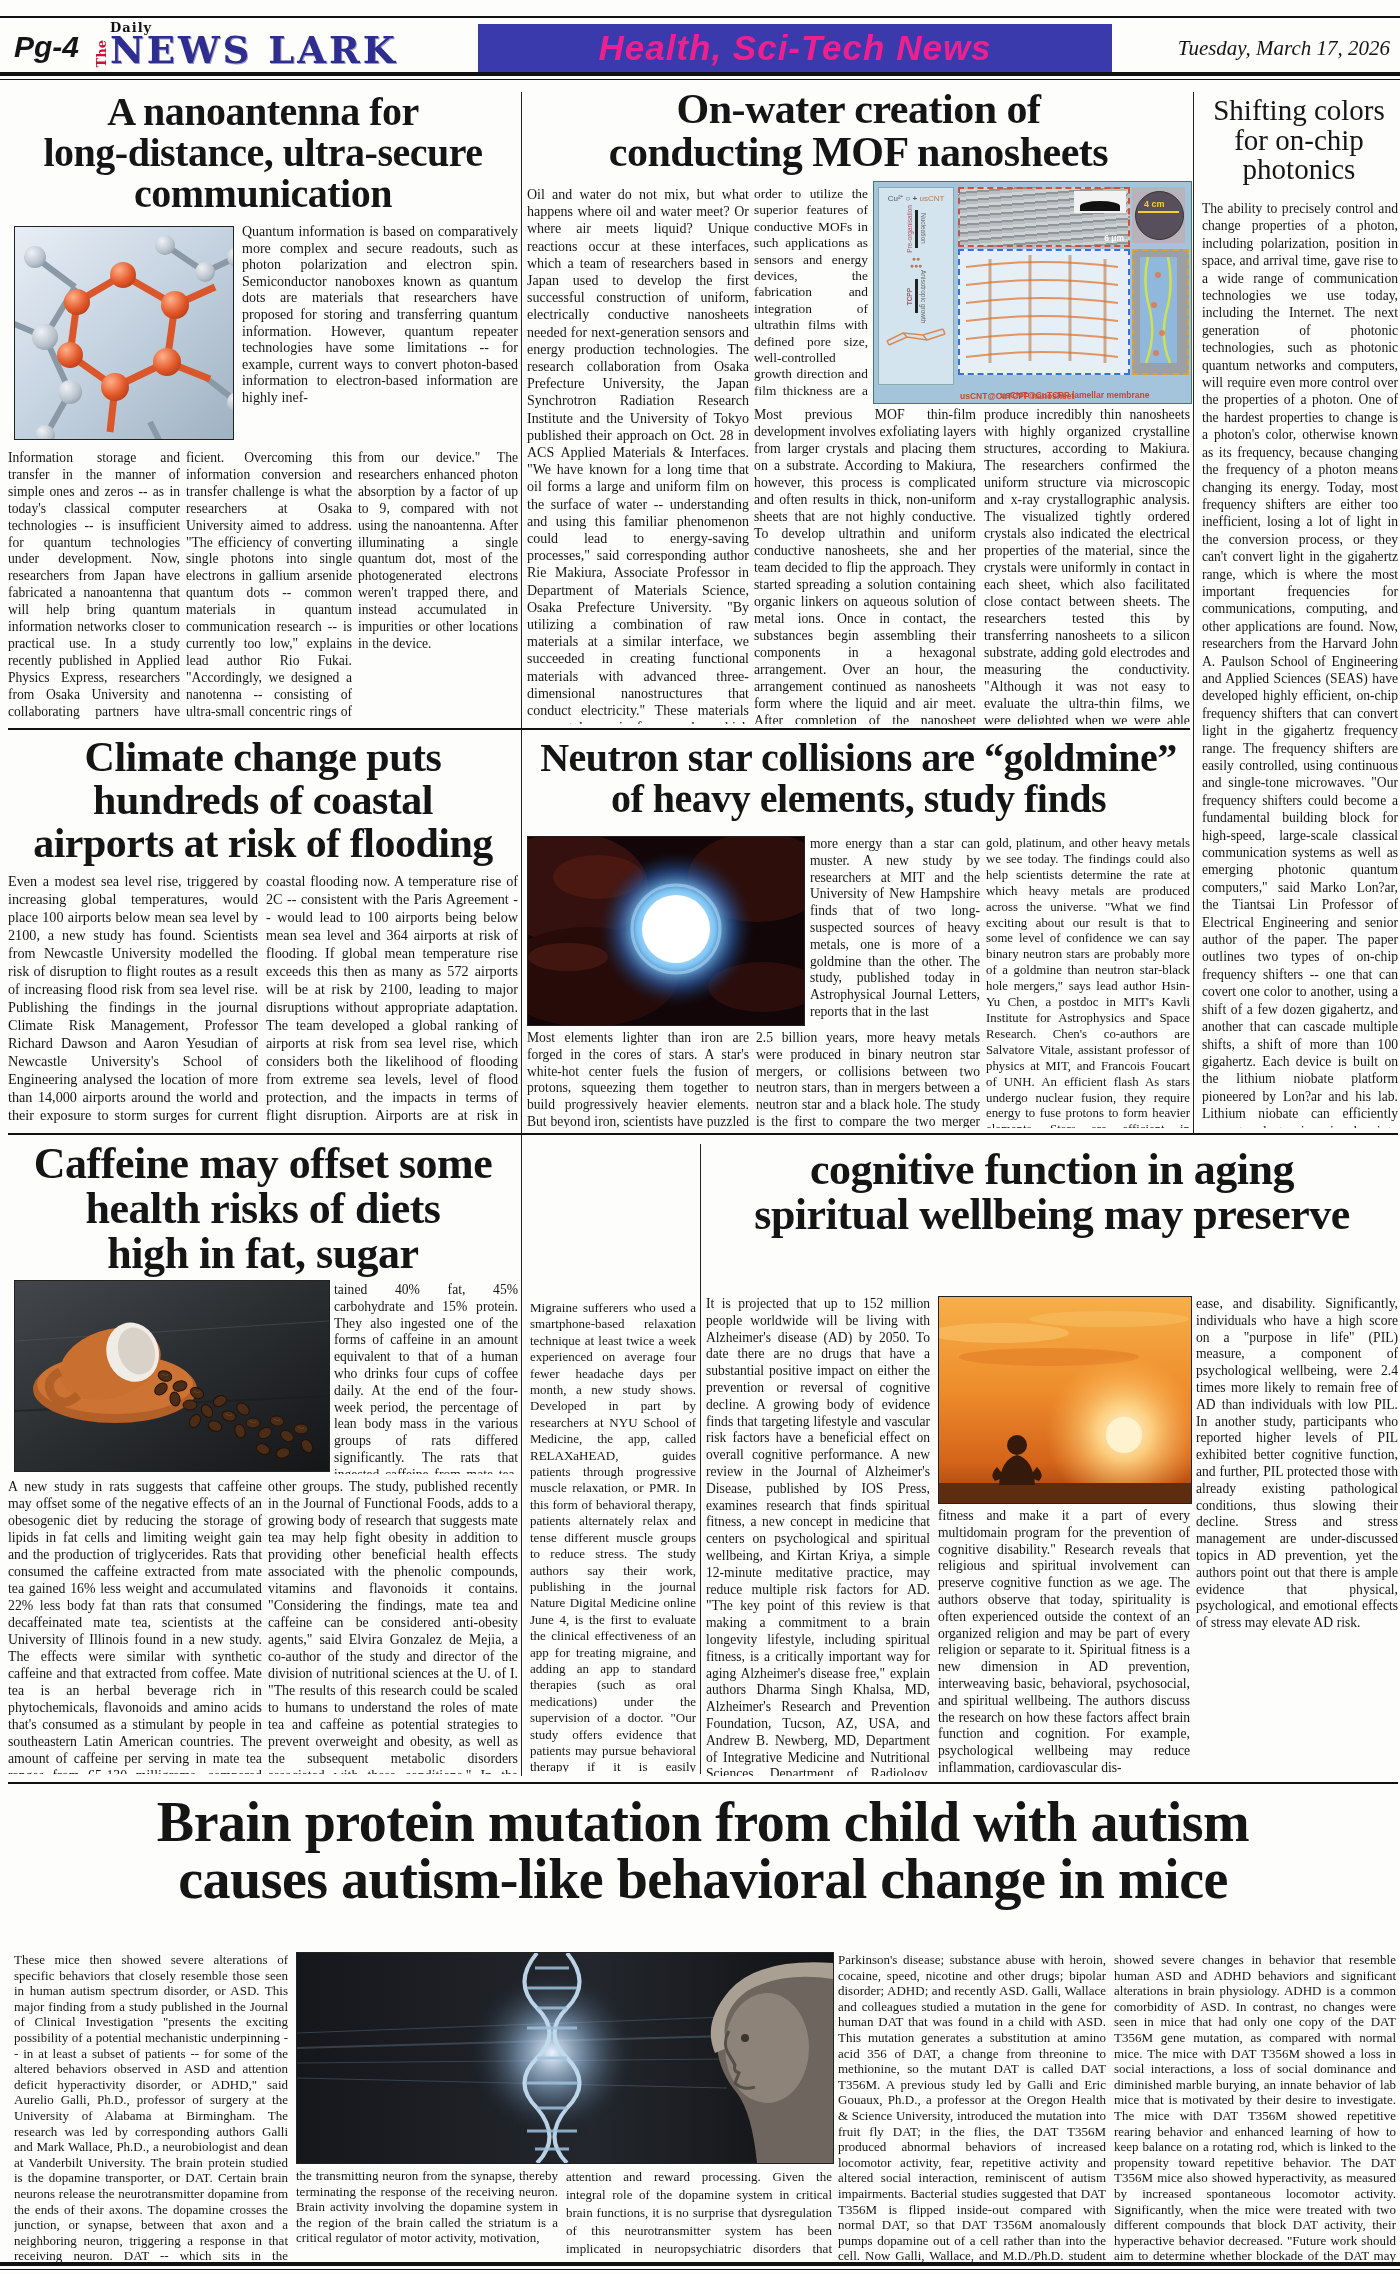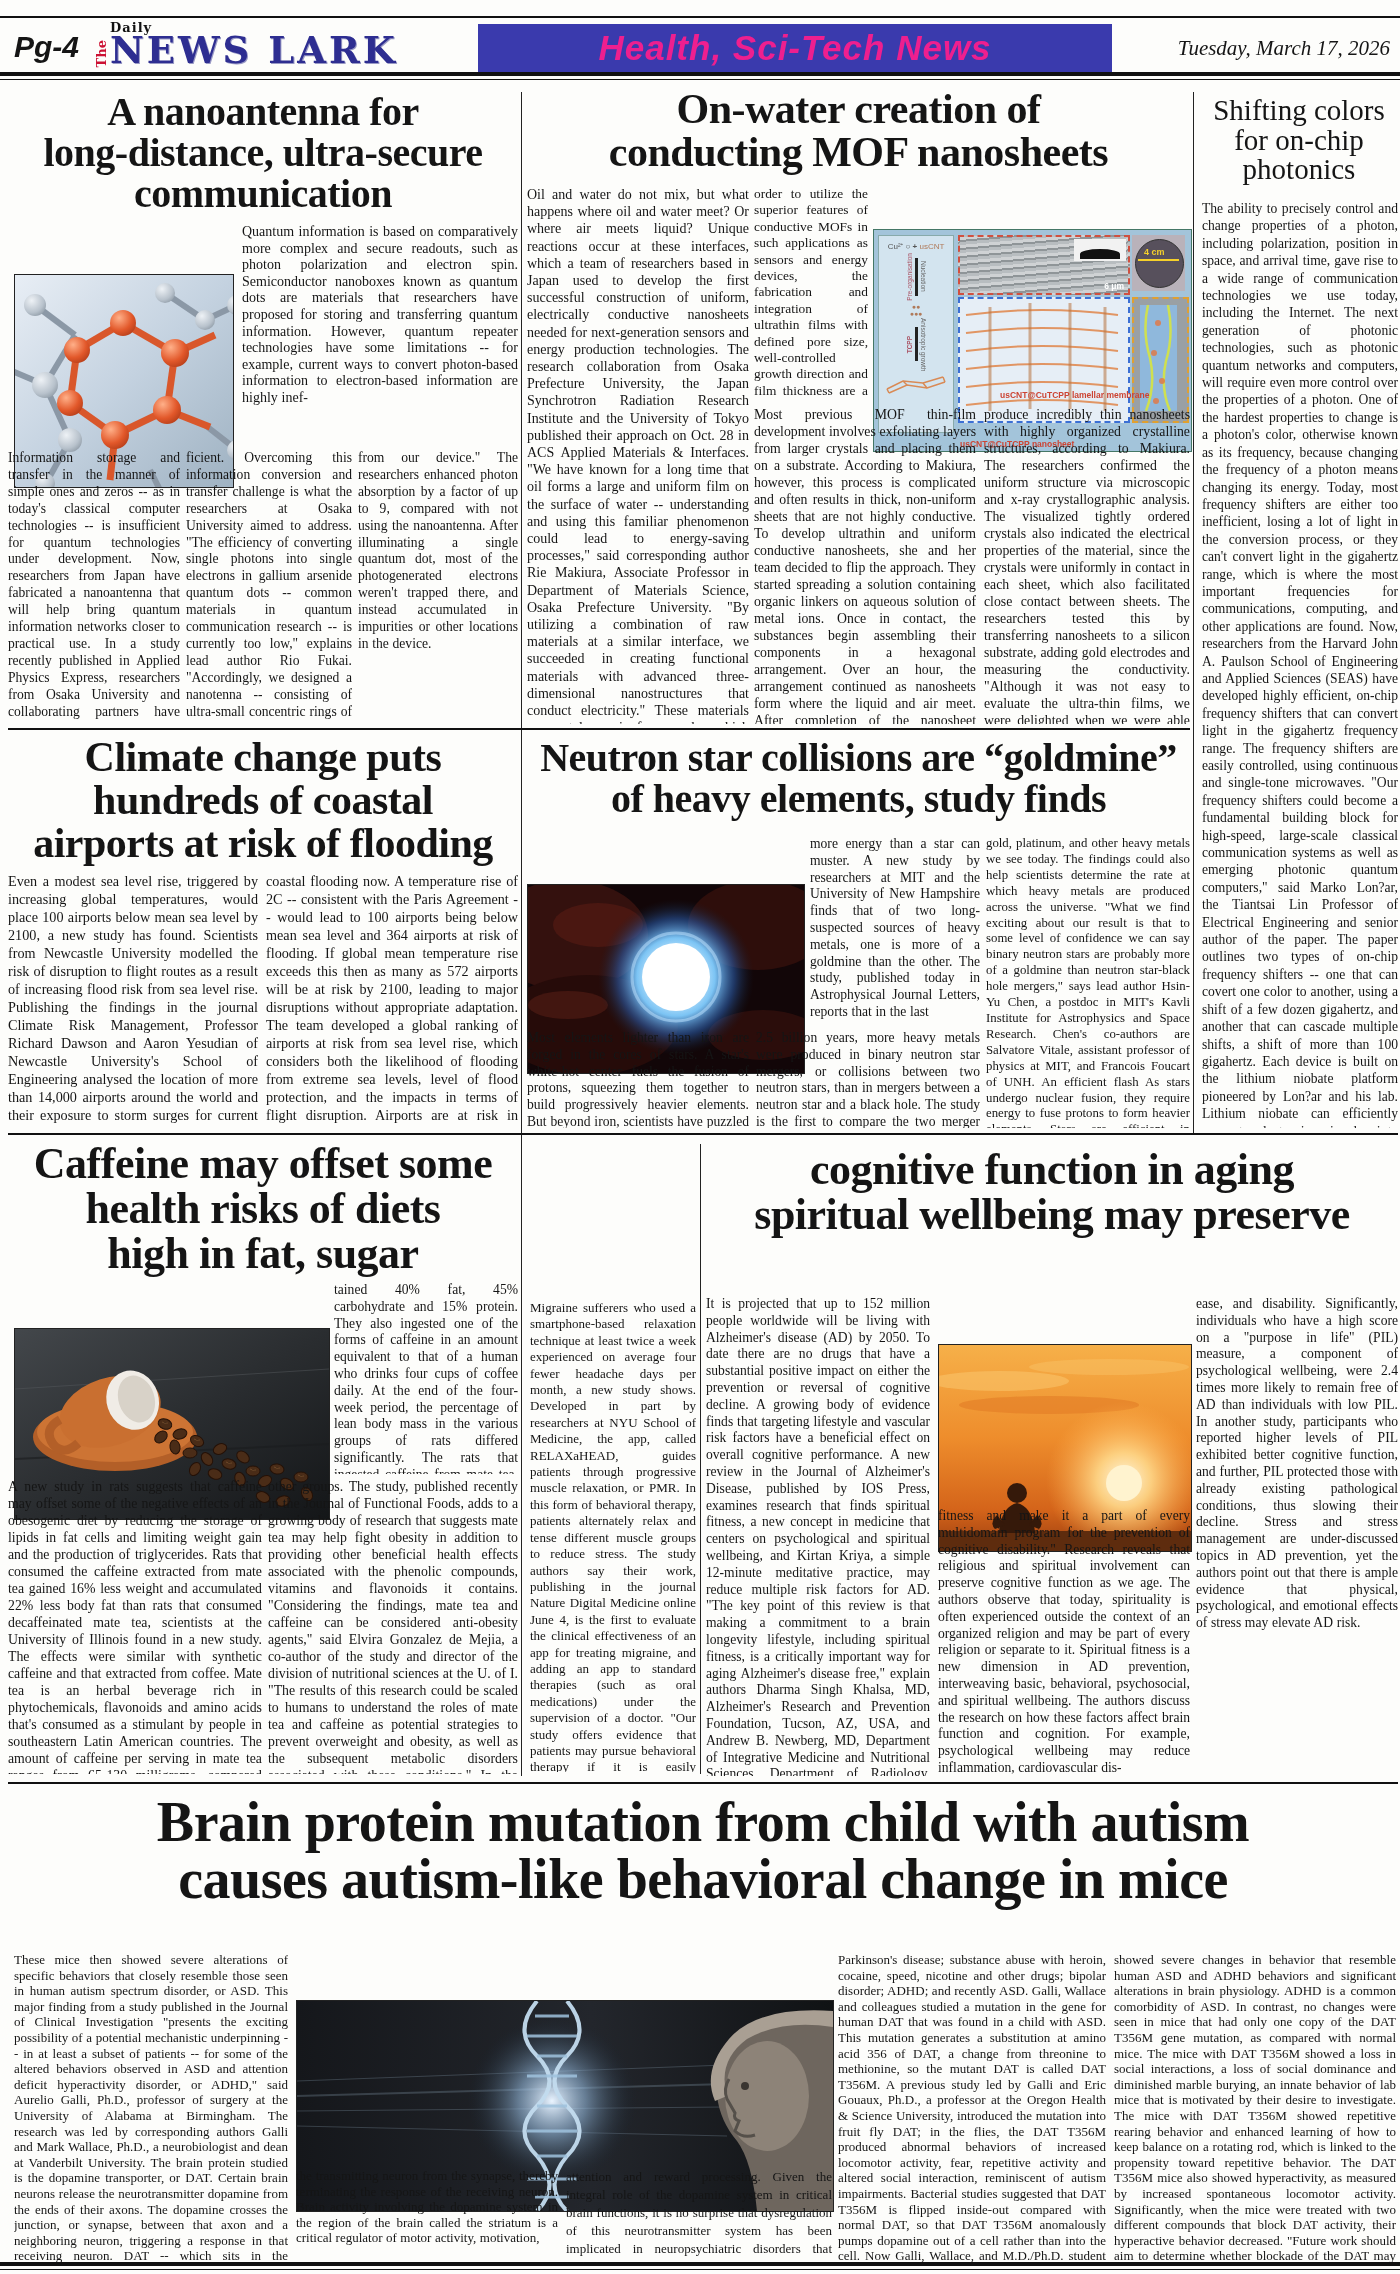--- a/index.html
+++ b/index.html
@@ -17,21 +17,21 @@
   .mh-the{color:#cc1133;font-weight:bold;font-size:13px;writing-mode:vertical-rl;transform:rotate(180deg);
           font-family:"DejaVu Serif",serif;line-height:1;margin-right:2px;}
   .mh-main{line-height:.9;}
   .mh-daily{font-family:"DejaVu Serif",serif;font-weight:bold;font-size:13px;color:#111;letter-spacing:1px;}
   .mh-title{font-family:"DejaVu Serif",serif;font-weight:bold;font-size:37px;color:#2e2e91;letter-spacing:3px;
             text-shadow:1px 1px 0 #9a9ac5;}
   .banner{position:absolute;background:#3a3aad;display:flex;align-items:center;justify-content:center;}
   .banner span{font-family:"Liberation Sans",sans-serif;font-weight:bold;font-style:italic;font-size:35px;
                color:#ee1f8f;letter-spacing:1px;}
   .date{position:absolute;font-style:italic;font-size:21px;text-align:right;}
-  .photo{position:absolute;border:1px solid #222;overflow:hidden;margin-top:48px;}
+  .photo{position:absolute;border:1px solid #222;overflow:hidden;}
   .figcap{font-size:8.5px;color:#c43;font-weight:bold;font-family:"Liberation Sans",sans-serif;}
 </style>
 </head>
 <body>
 
 <div class="page">
 
   <div class="rule-h" style="left:0;top:16px;width:1400px;height:2px"></div>
   <div class="pgno" style="left:14px;top:30px">Pg-4</div>
   <div class="masthead" style="left:95px;top:22px">

